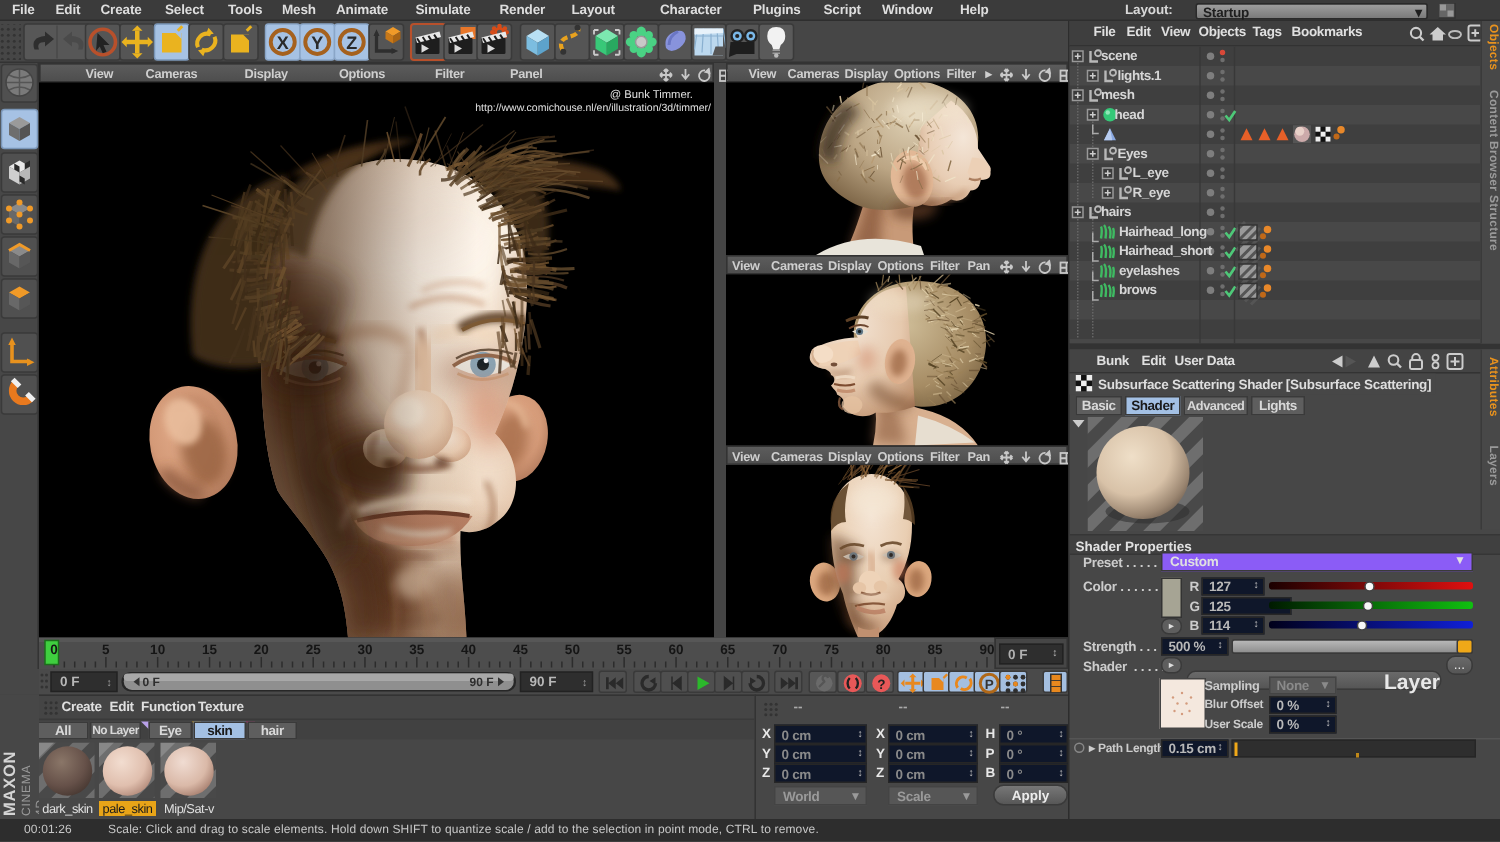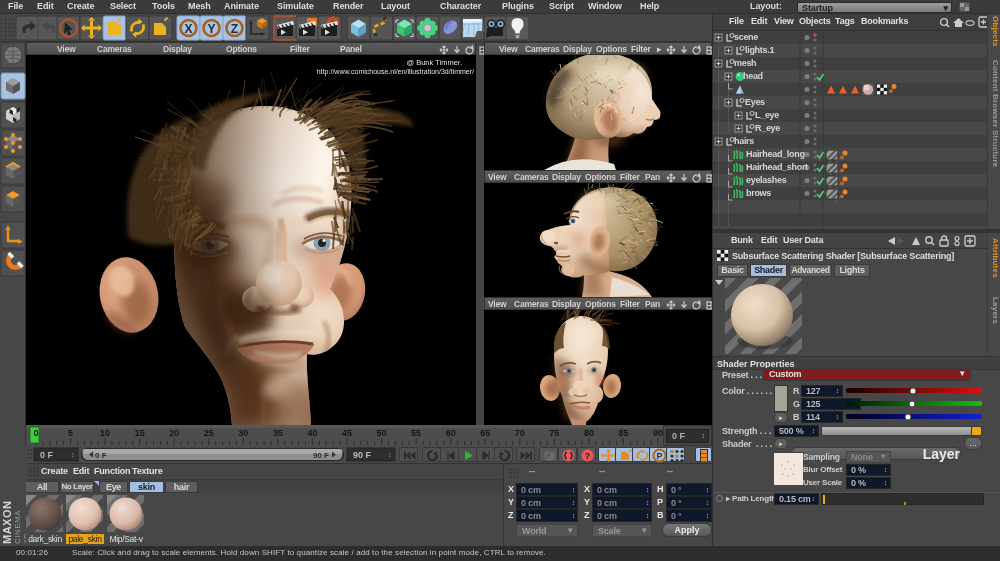--- a/index.html
+++ b/index.html
@@ -1654,21 +1654,21 @@
         </radialGradient>
 </defs>
 <rect width="77" height="76" fill="url(#stripes)"></rect>
 <ellipse cx="40" cy="63" rx="28" ry="8" fill="#2e2e2e" opacity="0.55"></ellipse>
 <circle cx="37" cy="37" r="31" fill="url(#ballg)"></circle>
 </svg>
 <div class="abs" style="left:0;top:342px;width:288px;height:14px;background:#404040;border-top:1px solid #363636;border-bottom:1px solid #363636">
 <span style="position:absolute;left:4px;top:2px;font-size:9px;font-weight:bold;color:#e2e2e2">Shader Properties</span>
 </div>
 <div class="alabel" style="left:9px;top:356px">Preset . . . . . . .</div>
-<div class="field" style="left:50px;top:354px;width:208px;height:13px;background:#7f1d1d;color:#e0e0e0;border-color:#3a3a3a">
+<div class="field" style="left:61px;top:354px;width:208px;height:13px;background:#8b5cf6;color:#e0e0e0;border-color:#3a3a3a">
       <span style="position:absolute;left:5px;top:0px">Custom</span>
       <span style="position:absolute;right:4px;top:0px;font-size:8px">▼</span>
     </div>
 <div class="alabel" style="left:9px;top:372px">Color . . . . . . <span style="font-size:8px">▼</span></div>
 <div class="abs" style="left:61px;top:371px;width:14px;height:27px;background:#a6a494;border:1px solid #333"></div>
 <div class="alabel" style="left:80px;top:372px">R</div>
 <div class="field" style="left:88px;top:371px;width:42px;height:12px">
       <span style="position:absolute;left:4px;top:0">127</span>
       <span style="position:absolute;right:3px;top:1px;font-size:7px">↕</span>
     </div>

